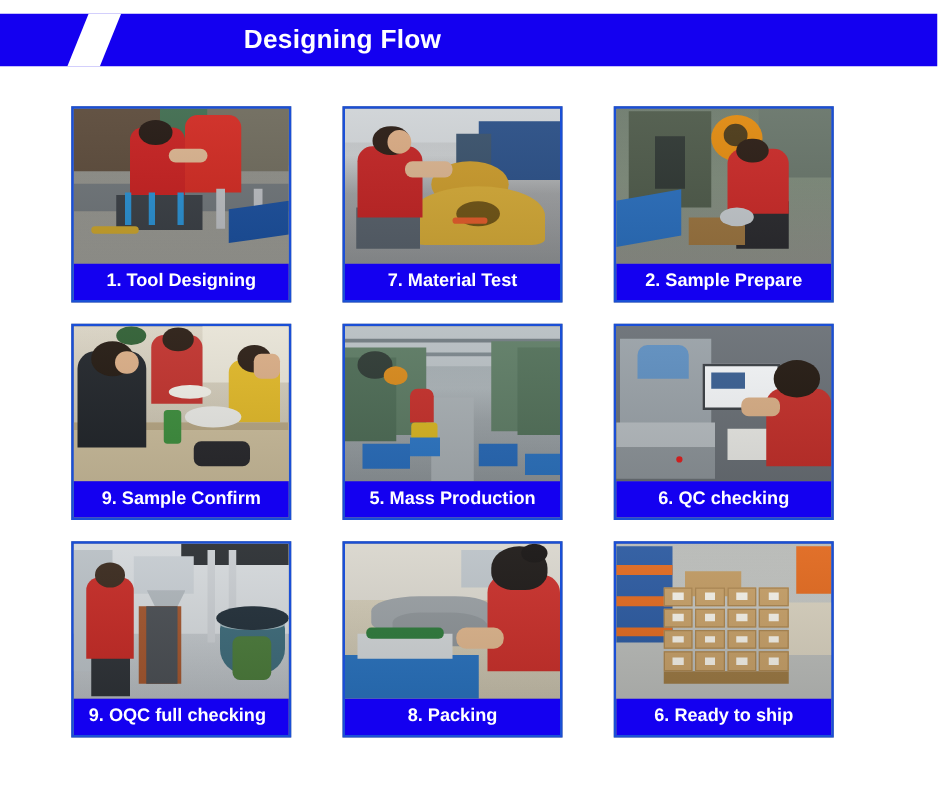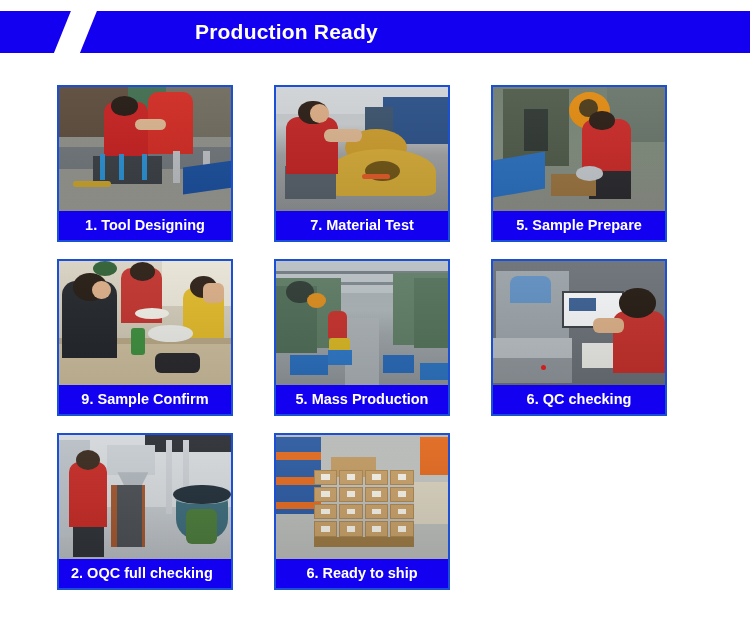--- a/index.html
+++ b/index.html
@@ -254,21 +254,21 @@
 
   
   .tint { position:absolute; inset:0; background:linear-gradient(rgba(255,255,255,0.05), rgba(0,0,0,0.10)); pointer-events:none; }
 </style>
 </head>
 <body>
 
 <div class="header-band">
   <div class="header-slash"></div>
 </div>
-<div class="header-title">Production Ready</div>
+<div class="header-title">Designing Flow</div>
 
 <div class="grid">
 
   <div class="card">
     <div class="photo">
       <div class="scene s1">
         <div class="layer wallA"></div>
           <div class="layer wallB"></div>
           <div class="layer wallC"></div>
         <div class="layer bench"></div>
@@ -321,21 +321,21 @@
           <div class="layer wheelIn"></div>
         <div class="layer pant"></div>
           <div class="layer man"></div>
           <div class="layer head"></div>
         <div class="layer blue"></div>
           <div class="layer crate"></div>
           <div class="layer bowl"></div>
         <div class="tint"></div>
       </div>
     </div>
-    <div class="caption">5. Sample Prepare</div>
+    <div class="caption">2. Sample Prepare</div>
   </div>
 
   <div class="card">
     <div class="photo">
       <div class="scene s4">
         <div class="layer winA"></div>
           <div class="layer plantA"></div>
         <div class="layer manM"></div>
           <div class="layer headM"></div>
         <div class="layer womanR"></div>
@@ -417,23 +417,42 @@
         <div class="layer bowl"></div>
           <div class="layer bowlRim"></div>
           <div class="layer bowlT"></div>
         <div class="layer green"></div>
         <div class="layer pant"></div>
           <div class="layer man"></div>
           <div class="layer head"></div>
         <div class="tint"></div>
       </div>
     </div>
-    <div class="caption overflow">2. OQC full checking</div>
-  </div>
-
+    <div class="caption overflow">9. OQC full checking</div>
+  </div>
+
+  <div class="card">
+    <div class="photo">
+      <div class="scene s8">
+        <div class="layer wall"></div>
+          <div class="layer rack"></div>
+        <div class="layer pile"></div>
+          <div class="layer pile2"></div>
+        <div class="layer table"></div>
+        <div class="layer sealer"></div>
+          <div class="layer handle"></div>
+        <div class="layer woman"></div>
+          <div class="layer hair"></div>
+          <div class="layer bun"></div>
+        <div class="layer arm"></div>
+        <div class="tint"></div>
+      </div>
+    </div>
+    <div class="caption">8. Packing</div>
+  </div>
 
   <div class="card">
     <div class="photo">
       <div class="scene s9">
         <div class="layer floor"></div>
         <div class="layer rackL"></div>
           <div class="layer shelf1"></div>
         <div class="layer shelf2"></div>
           <div class="layer shelf3"></div>
         <div class="layer rackR"></div>

